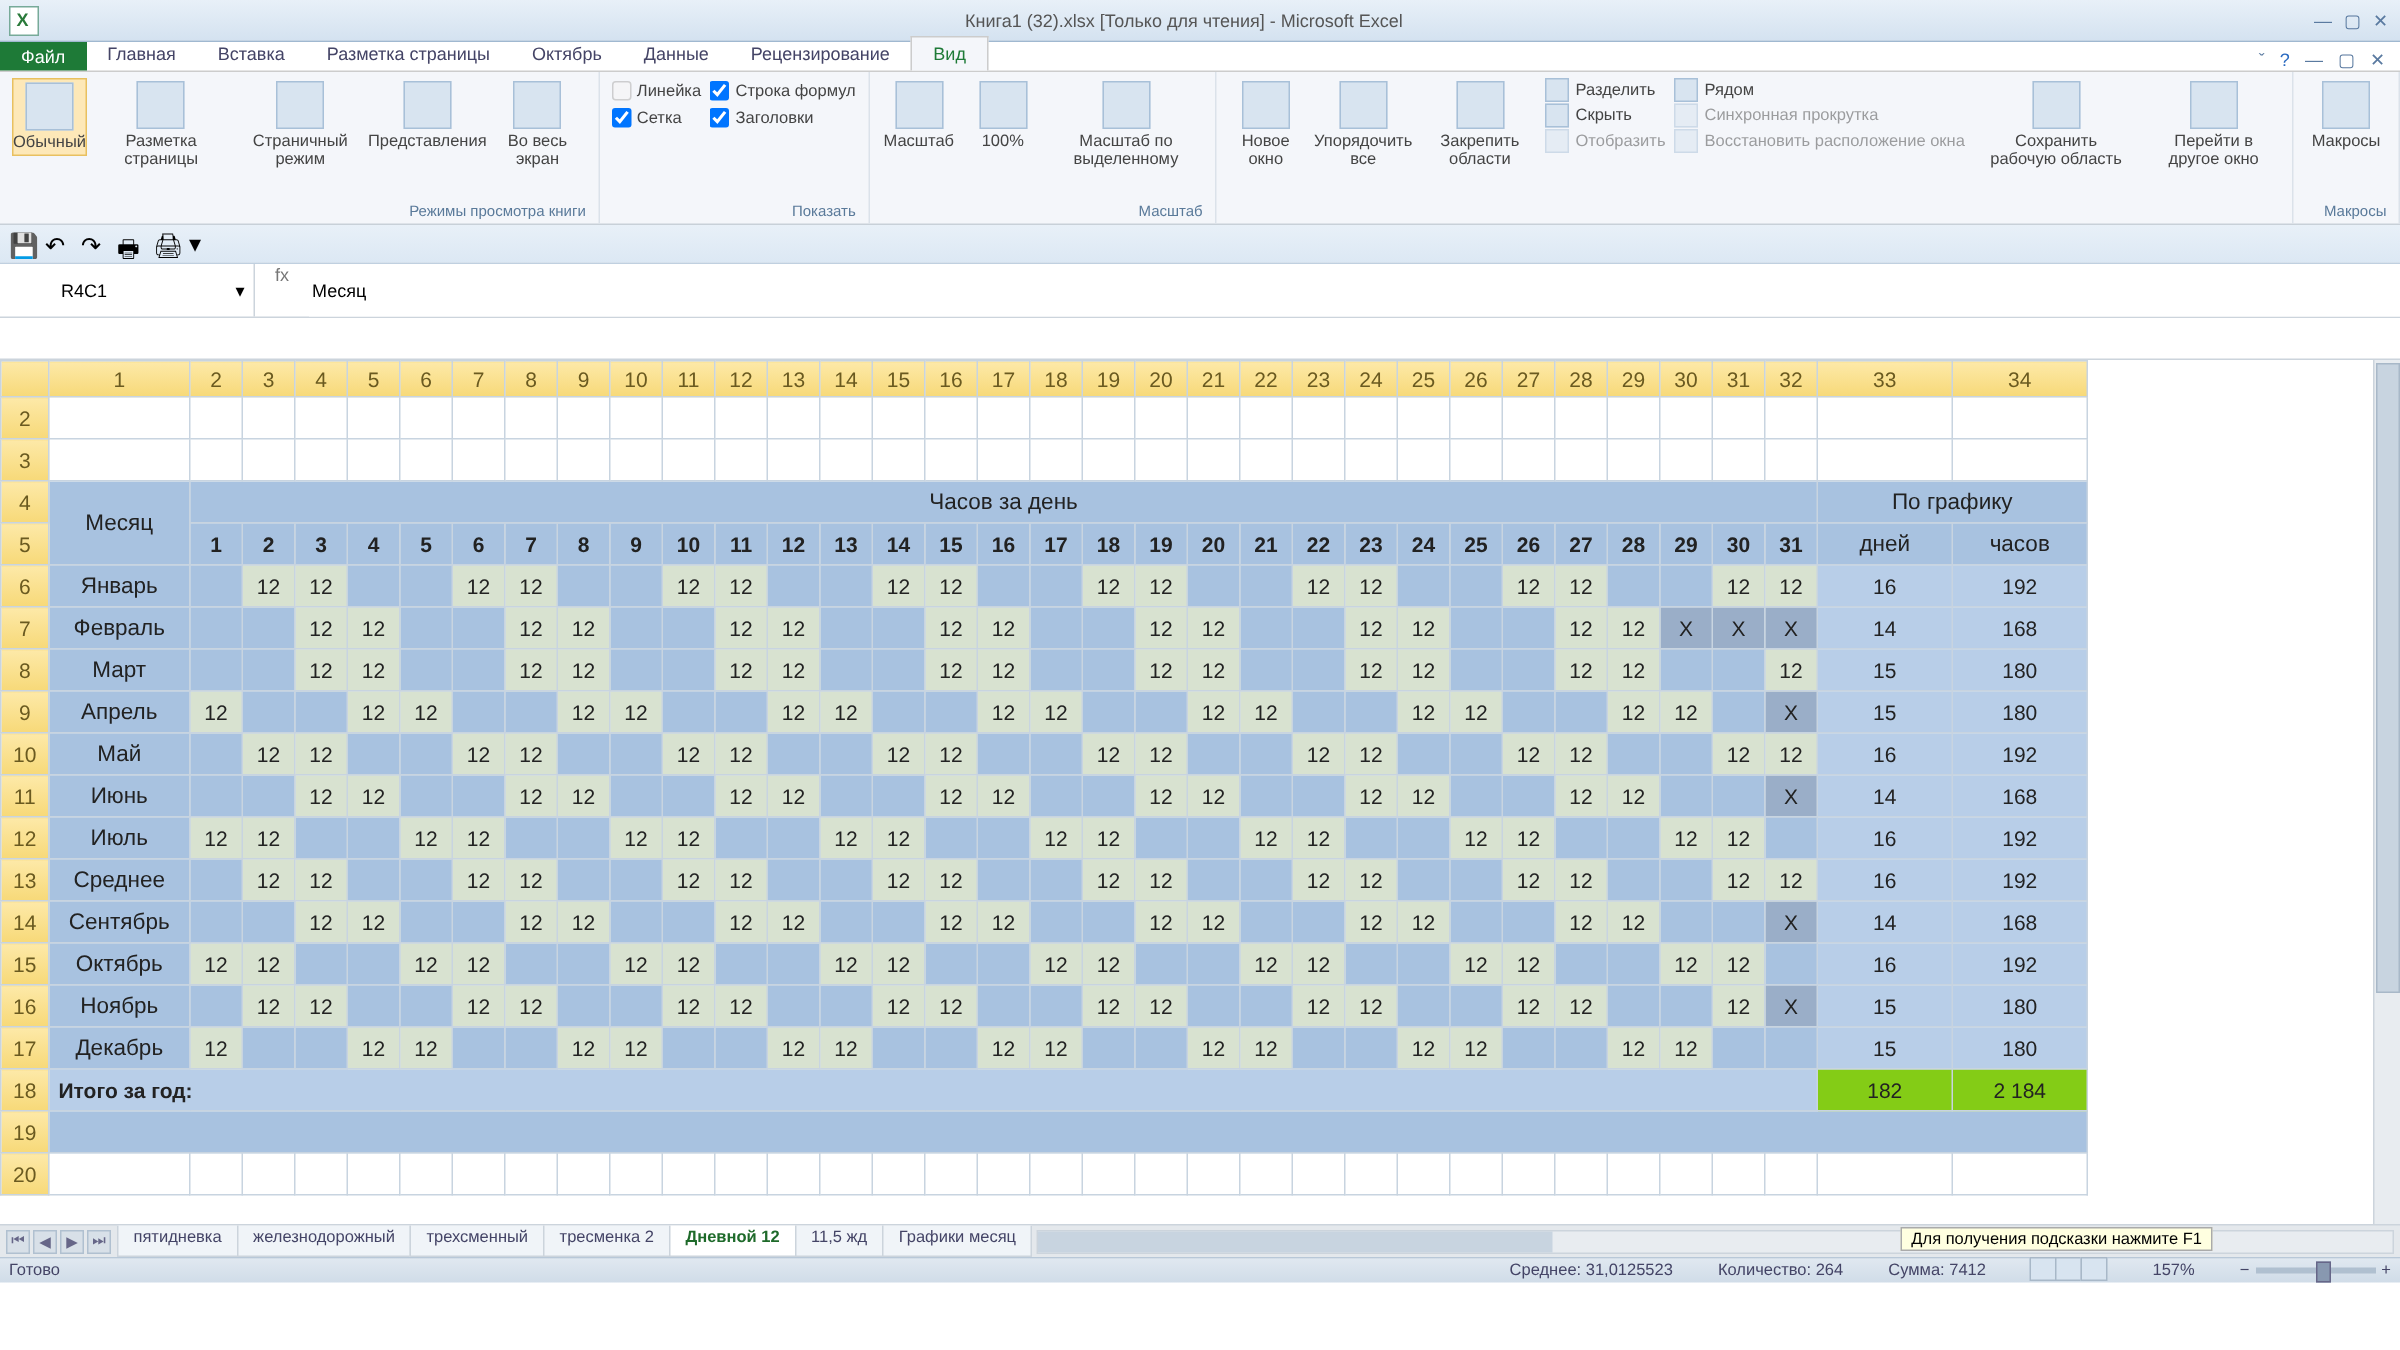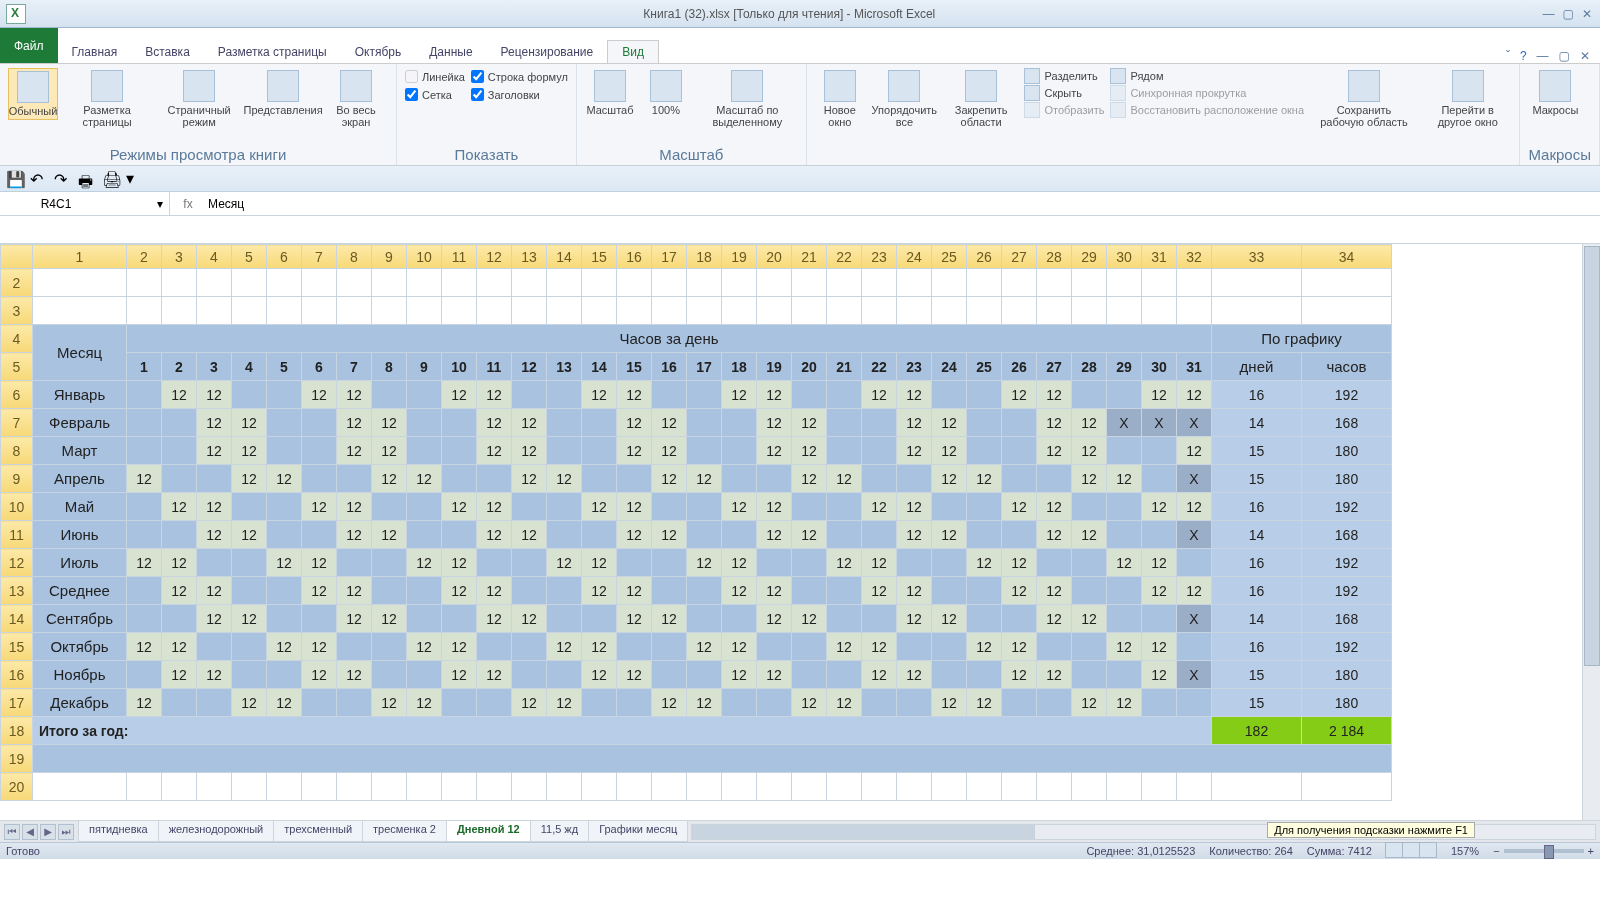--- a/index.html
+++ b/index.html
@@ -3,39 +3,39 @@
 <meta charset="utf-8">
 <style>
 *{box-sizing:border-box;margin:0;padding:0;font-family:"Segoe UI",Tahoma,sans-serif}
 body{background:#fff;width:1600px;height:900px;overflow:hidden;position:relative}
 .titlebar{height:28px;background:linear-gradient(#e8f0f8,#d4e2f0);display:flex;align-items:center;font-size:12px;color:#444;border-bottom:1px solid #a0b8d0}
 .titlebar .xicon{width:20px;height:20px;margin:0 6px;background:#fff;border:1px solid #7a9;display:inline-block;position:relative}
 .titlebar .xicon::after{content:"X";color:#2a7a3a;font-weight:bold;position:absolute;left:4px;top:1px;font-size:12px}
 .titlebar .qat{display:flex;gap:4px;margin-left:4px}
 .titlebar .title{flex:1;text-align:center;color:#555}
 .titlebar .wbtns{display:flex;gap:8px;margin-right:8px;color:#5a7aa0}
-.tabs{height:36px;background:#fff;display:flex;align-items:end;border-bottom:1px solid #ccc;font-size:12px}
+.tabs{height:20px;background:#fff;display:flex;align-items:end;border-bottom:1px solid #ccc;font-size:12px}
 .tabs .file{background:#1e7a37;color:#fff;padding:4px 14px;height:100%;display:flex;align-items:center}
 .tabs .tab{padding:4px 14px;color:#446;cursor:default}
 .tabs .tab.active{background:#f4f6fa;border:1px solid #ccc;border-bottom:none;color:#1e7a37}
 .ribbon{height:102px;background:#f4f6fa;border-bottom:1px solid #c8d0d8;display:flex;font-size:11px;color:#444}
 .rgroup{border-right:1px solid #dbe2ea;padding:4px 8px 2px 8px;display:flex;flex-direction:column;justify-content:space-between}
 .rgroup .body{display:flex;gap:6px;align-items:flex-start;flex:1}
-.rgroup .lbl{text-align:center;color:#5a7a9a;font-size:15px;padding-top:2px}
+.rgroup .lbl{text-align:right;color:#5a7a9a;font-size:10px;padding-top:2px}
 .bigbtn{display:flex;flex-direction:column;align-items:center;gap:2px;padding:2px 4px;min-width:50px;text-align:center;line-height:12px}
 .bigbtn.active{background:#fde8b8;border:1px solid #e8c060}
 .icn{width:32px;height:32px;background:#d8e4f0;border:1px solid #a8c0d8;display:inline-block}
 .icn.sm{width:16px;height:16px}
 .chkrow{display:flex;align-items:center;gap:4px;white-space:nowrap;margin:2px 0}
 .chkrow input{width:13px;height:13px}
 .smallstack{display:flex;flex-direction:column;gap:1px}
 .smallbtn{display:flex;align-items:center;gap:4px;white-space:nowrap}
 .qat2{height:26px;background:linear-gradient(#e8f0f8,#dce8f4);border-bottom:1px solid #c0d0e0;display:flex;align-items:center;padding:0 6px;gap:6px}
 .qat2 .qi{width:18px;height:18px;display:inline-block}
-.fbar{height:24px;background:#fff;border-bottom:1px solid #ccd4dc;display:flex;align-items:center;font-size:12px}
+.fbar{height:36px;background:#fff;border-bottom:1px solid #ccd4dc;display:flex;font-size:12px}
 .namebox{width:170px;border-right:1px solid #ccd4dc;padding:0 6px;display:flex;align-items:center;justify-content:space-between;height:100%}
 .namebox input{border:none;width:100px;font-size:12px;text-align:center}
 .fx{width:36px;text-align:center;color:#777;}
 .fbar input.fval{border:none;flex:1;font-size:12px;padding:2px}
 .exparea{height:28px;background:#fff;border-bottom:1px solid #ccd4dc}
 .gridwrap{position:relative;height:576px;overflow:hidden;background:#fff}
 .grid{border-collapse:collapse;font-size:14px;color:#222}
 .grid th,.grid td{border:1px solid #c8d4e0;text-align:center;padding:0}
 .grid .colhdr th{background:linear-gradient(#fde9a8,#f7d978);font-weight:normal;height:24px;color:#6a5a20}
 .grid .rowhdr{background:linear-gradient(#fde9a8,#f7d978);width:32px;color:#6a5a20;font-weight:normal}
@@ -57,21 +57,21 @@
 .sheetbar{height:22px;background:#e4e8ec;border-top:1px solid #ccd4dc;display:flex;align-items:center;font-size:11px}
 .sheetnav{display:flex;gap:2px;padding:0 4px}
 .sheetnav span{width:16px;height:16px;background:#d8e0e8;border:1px solid #b0c0d0;display:flex;align-items:center;justify-content:center;color:#668;font-size:10px}
 .sheets{display:flex;height:100%}
 .sheet{padding:2px 10px;background:#f0f4f8;border:1px solid #ccd4dc;border-top:none;margin-right:-1px;color:#446}
 .sheet.active{background:#fff;font-weight:bold;color:#1e6a2a}
 .hscroll{flex:1;background:#e8ecf0;height:16px;margin:2px 4px;position:relative;border:1px solid #ccd4dc}
 .hscroll .thumb{position:absolute;left:0;top:0;height:100%;background:#c8d4e0;width:38%}
 .tip{position:absolute;background:#ffffe0;border:1px solid #aaa;padding:1px 6px;font-size:11px}
 .status{height:17px;background:linear-gradient(#e0e8f0,#d0dce8);border-top:1px solid #b8c8d8;display:flex;align-items:center;font-size:11px;color:#446;padding:0 6px;justify-content:space-between}
-.status .r{display:flex;gap:14px;align-items:center}
+.status .r{display:flex;gap:30px;align-items:center}
 .zoom{display:flex;align-items:center;gap:4px}
 .zslider{width:80px;height:4px;background:#b0c0d0;position:relative}
 .zslider::after{content:"";position:absolute;left:50%;top:-4px;width:8px;height:12px;background:#8898b0;border:1px solid #668}
 .viewbtns span{width:18px;height:16px;display:inline-block;border:1px solid #a8b8c8;background:#d8e4f0;margin-left:-1px}
 </style>
 </head>
 <body>
 
 <div class="titlebar">
   <span class="xicon"></span>

